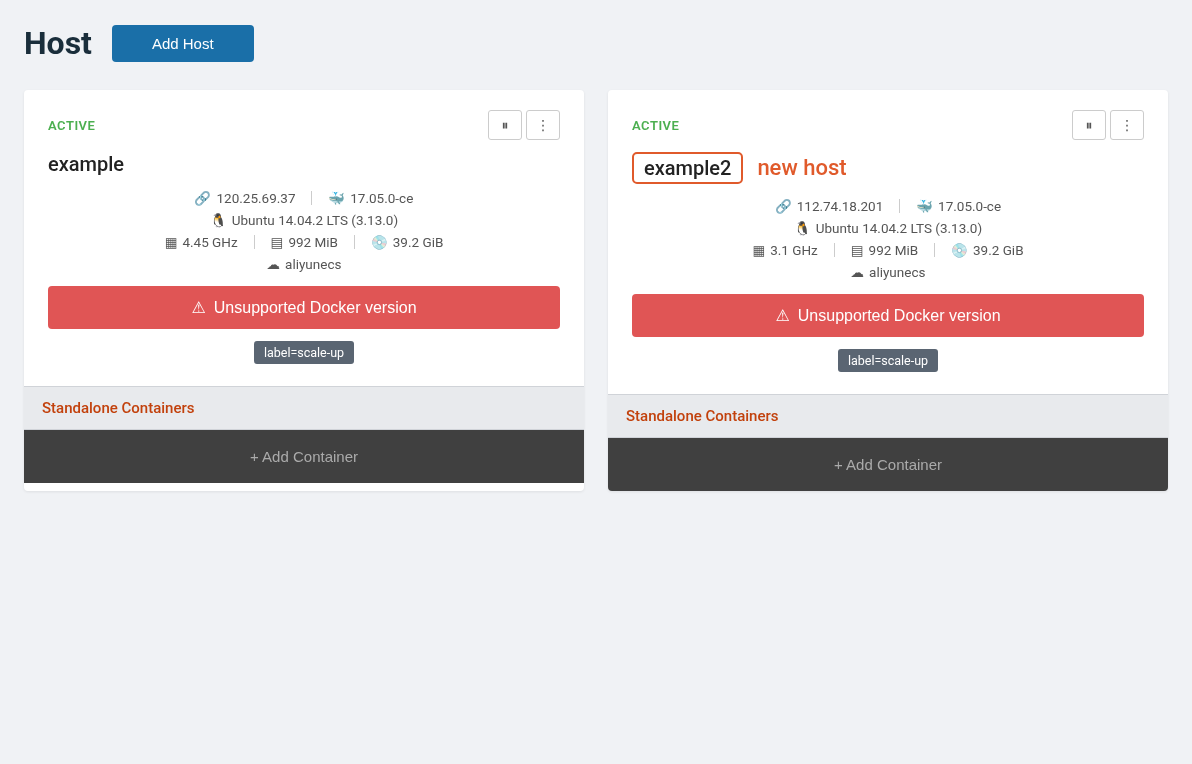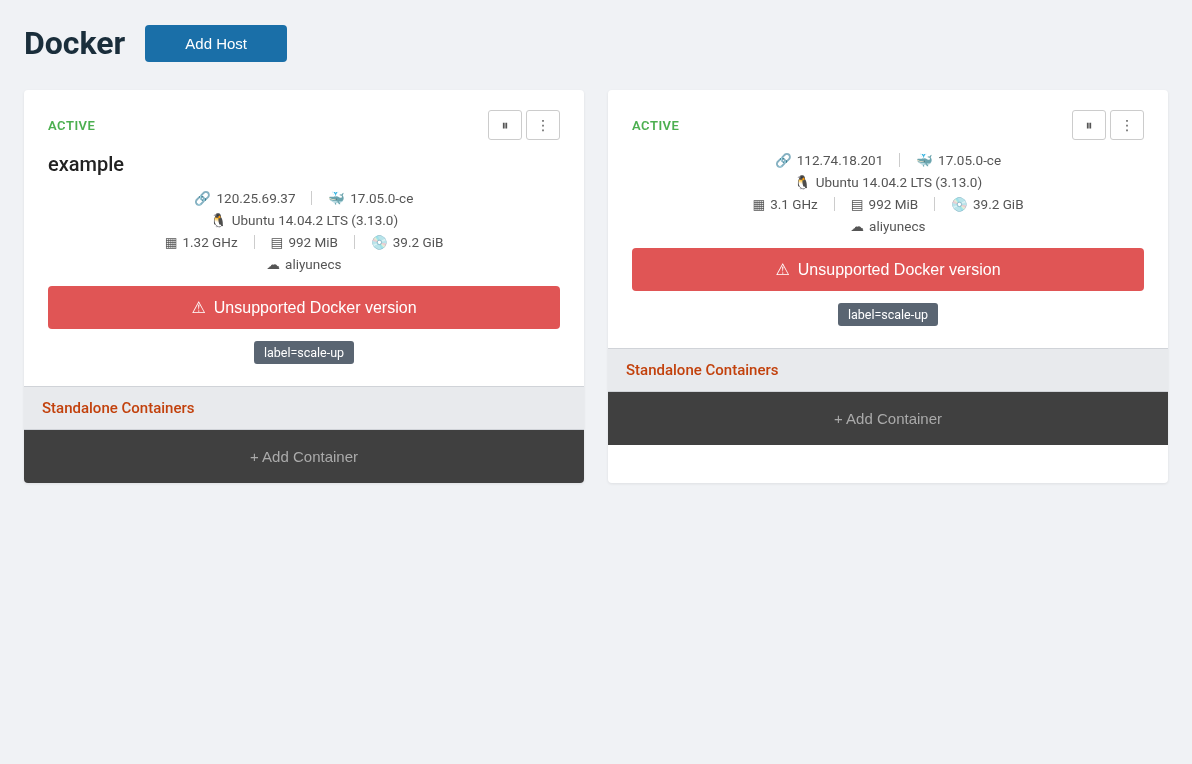--- a/index.html
+++ b/index.html
@@ -172,21 +172,21 @@
       border: none;
       color: #aaa;
       font-size: 15px;
       cursor: pointer;
     }
   </style>
 </head>
 <body>
 
 <div class="page-header">
-  <h1 class="page-title">Docker</h1>
+  <h1 class="page-title">Host</h1>
   <button class="add-host-btn">Add Host</button>
 </div>
 
 <div class="hosts-grid" id="hosts-grid">
 <div class="host-card">
     <div class="host-card-inner">
       <div class="card-top">
         <span class="status-active">ACTIVE</span>
         <div class="card-actions">
           <button class="icon-btn" title="Pause">
@@ -216,21 +216,21 @@
         </div>
         <div class="info-row">
           <span class="info-item">
             <span>🐧</span>
             <span>Ubuntu 14.04.2 LTS (3.13.0)</span>
           </span>
         </div>
         <div class="info-row">
           <span class="info-item">
             <span>▦</span>
-            <span>1.32 GHz</span>
+            <span>4.45 GHz</span>
           </span>
           <span class="divider-v"></span>
           <span class="info-item">
             <span>▤</span>
             <span>992 MiB</span>
           </span>
           <span class="divider-v"></span>
           <span class="info-item">
             <span>💿</span>
             <span>39.2 GiB</span>
@@ -266,20 +266,24 @@
         <div class="card-actions">
           <button class="icon-btn" title="Pause">
             <span>⏸</span>
           </button>
           <button class="icon-btn" title="More">
             <span>⋮</span>
           </button>
         </div>
       </div>
 
+      <div class="host-name-row">
+        <span class="host-name-highlight">example2</span>
+                <span class="new-host-label">new host</span>
+      </div>
 
       <div class="host-info">
         <div class="info-row">
           <span class="info-item">
             <span>🔗</span>
             <span>112.74.18.201</span>
           </span>
           <span class="divider-v"></span>
           <span class="info-item">
             <span>🐳</span>

